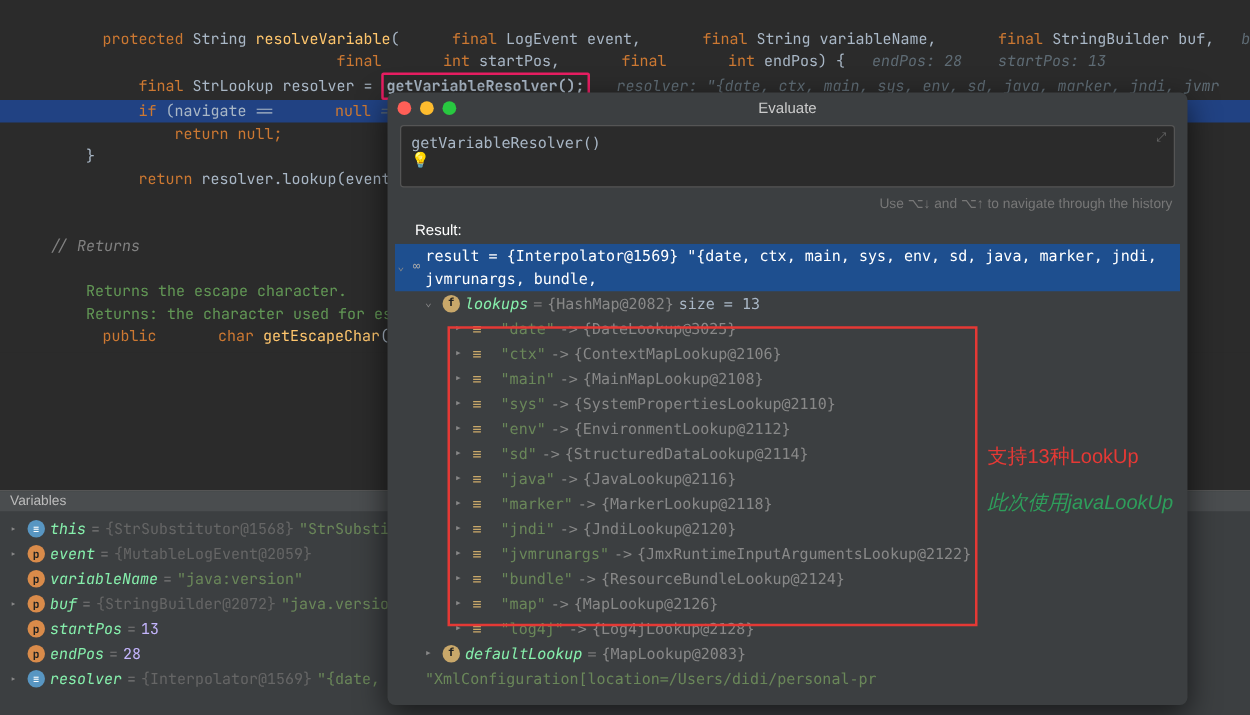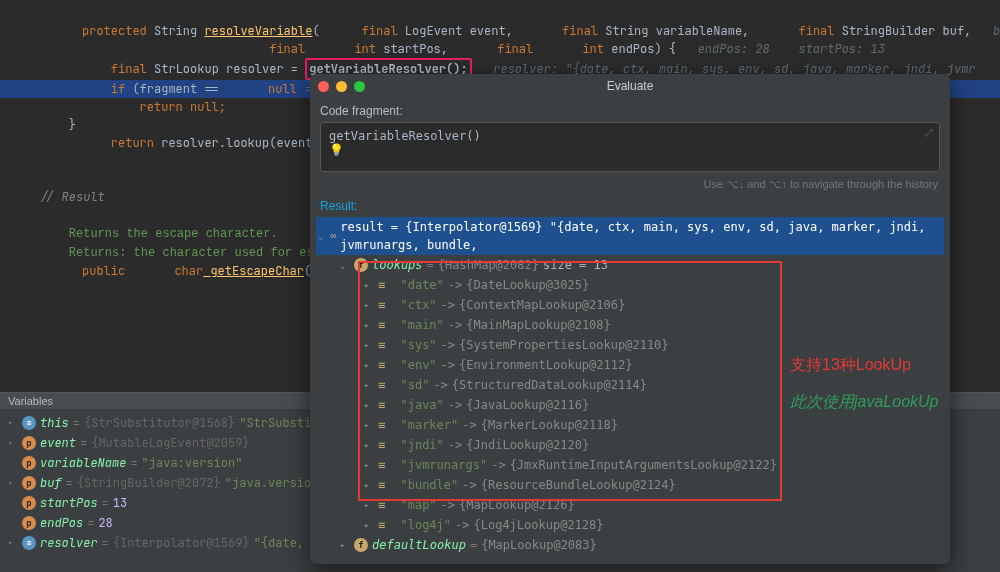--- a/index.html
+++ b/index.html
@@ -18,35 +18,35 @@
     position: absolute;
     top: 0; left: 0; right: 0;
     padding: 4px 0 4px 40px;
     line-height: 18px;
     background: #2b2b2b;
     white-space: pre;
   }
   .kw { color: #cc7832; margin-left: 42px; }
   .comment { color: #808080; font-style: italic; }
   .hint { color: #5e6b74; font-style: italic; }
-  .method { color: #ffc66d; text-decoration: underline; }
+  .method { color: #ffc66d; }
   .highlight-box {
     border: 2px solid #e91e63;
     border-radius: 2px;
     padding: 0 2px;
     display: inline-block;
     font-weight: bold;
   }
   .cur-line {
     background: #214283;
     display: block;
     margin-left:-40px;
     padding-left:40px;
   }
-  .doc { color: #629755; font-family: Liberation Mono, monospace; }
+  .doc { color: #629755; }
   
   .vars-panel {
     position: absolute;
     left: 0; bottom: 0; right:0;
     height: 180px;
     background: #3c3f41;
     border-top: 1px solid #555;
   }
   .vars-header {
     padding: 2px 8px;
@@ -135,21 +135,21 @@
     font-family: Menlo, monospace;
     color: #a9b7c6;
     position: relative;
   }
   .bulb { color: #d8a824; font-size: 12px; }
   .expand-ic {
     position: absolute; right: 6px; top: 4px;
     color: #666; font-size: 10px;
   }
   .nav-hint { text-align: right; color: #777; padding: 2px 12px 6px; font-size: 11px; }
-  .res-label { padding: 2px 10px; color: #0ea5e9; }
+  .res-label { padding: 2px 22px; color: #ffffff; }
   .res-tree {
     flex: 1;
     margin: 2px 6px 6px;
     overflow: hidden;
     font-family: Menlo, monospace;
     font-size: 12px;
   }
   .res-row {
     display: flex;
     align-items: center;
@@ -181,26 +181,26 @@
     font-weight: 500;
   }
 </style>
 </head>
 <body>
 
 <div class="code-area">
 <span class="kw">protected</span><span> String </span><span class="method">resolveVariable</span><span>(</span><span class="kw">final</span><span> LogEvent event, </span><span class="kw">final</span><span> String variableName, </span><span class="kw">final</span><span> StringBuilder buf,</span><span class="hint">   buf: "java.ver</span>
                           <span class="kw">final </span><span class="kw">int</span><span> startPos, </span><span class="kw">final </span><span class="kw">int</span><span> endPos) {</span><span class="hint">   endPos: 28    startPos: 13</span>
     <span class="kw">final</span><span> StrLookup resolver = </span><span class="highlight-box"><span>getVariableResolver();</span></span><span class="hint">   resolver: "{date, ctx, main, sys, env, sd, java, marker, jndi, jvmr</span>
-<span class="cur-line">    <span class="kw">if</span><span> (fragment == </span><span class="kw">null</span><span class="hint"> = false</span><span> ) {</span><span class="hint">                                                                                                           map,</span></span>        <span class="kw">return null;</span>
+<span class="cur-line">    <span class="kw">if</span><span> (navigate == </span><span class="kw">null</span><span class="hint"> = false</span><span> ) {</span><span class="hint">                                                                                                           map,</span></span>        <span class="kw">return null;</span>
     <span>}</span>
     <span class="kw">return</span><span> resolver.lookup(event, </span>
 
 
-<span class="comment">// Result</span>
+<span class="comment">// Returns</span>
 
     <span class="doc">Returns the escape character.</span>
     <span class="doc">Returns: the character used for escaping</span>
 <span class="kw">public </span><span class="kw">char</span><span class="method"> getEscapeChar</span><span>() { </span><span class="kw">retu</span>
 </div>
 
 <div class="vars-panel">
   <div class="vars-header">Variables</div>
   <div class="vars-tree" id="vars-tree">
       <div class="var-row">
@@ -261,21 +261,20 @@
 
 <div class="dialog">
   <div class="titlebar">
     <div class="traffic">
       <div class="dot r"></div>
       <div class="dot y"></div>
       <div class="dot g"></div>
     </div>
     <div class="dlg-title">Evaluate</div>
   </div>
-  <div class="frag-label">Code fragment:</div>
   <div class="frag-box">
     <span>getVariableResolver()</span><br>
     <span class="bulb">💡</span>
     <span class="expand-ic">⤢</span>
   </div>
   <div class="nav-hint">Use ⌥↓ and ⌥↑ to navigate through the history</div>
   <div class="res-label">Result:</div>
   <div class="res-tree">
     <div class="res-row sel">
       <span class="arrow">⌄</span>

